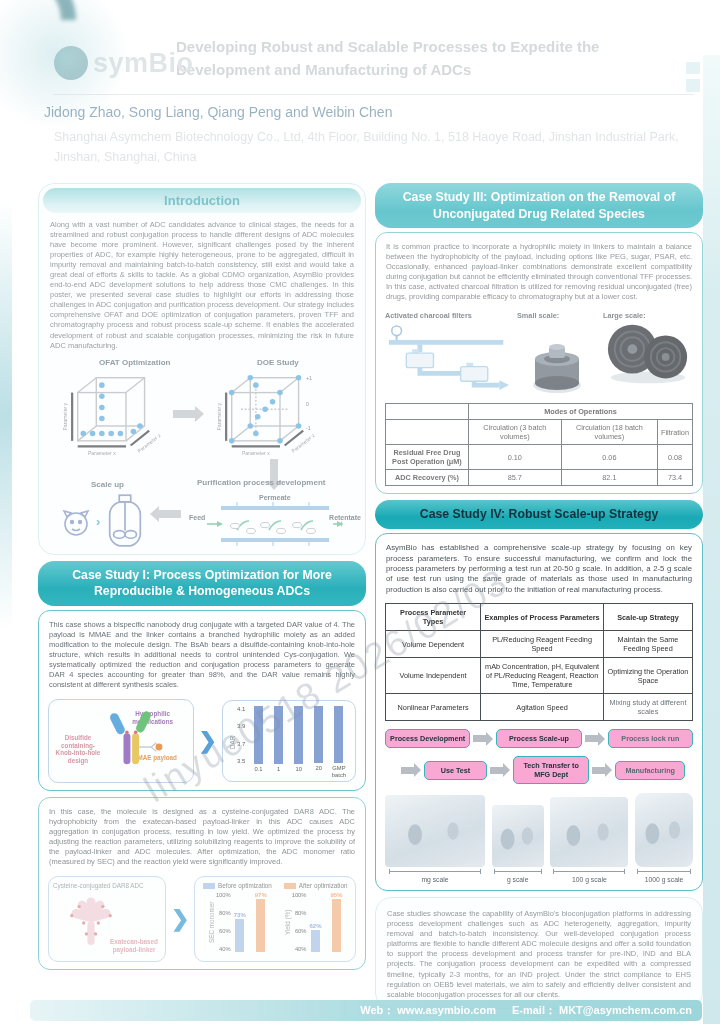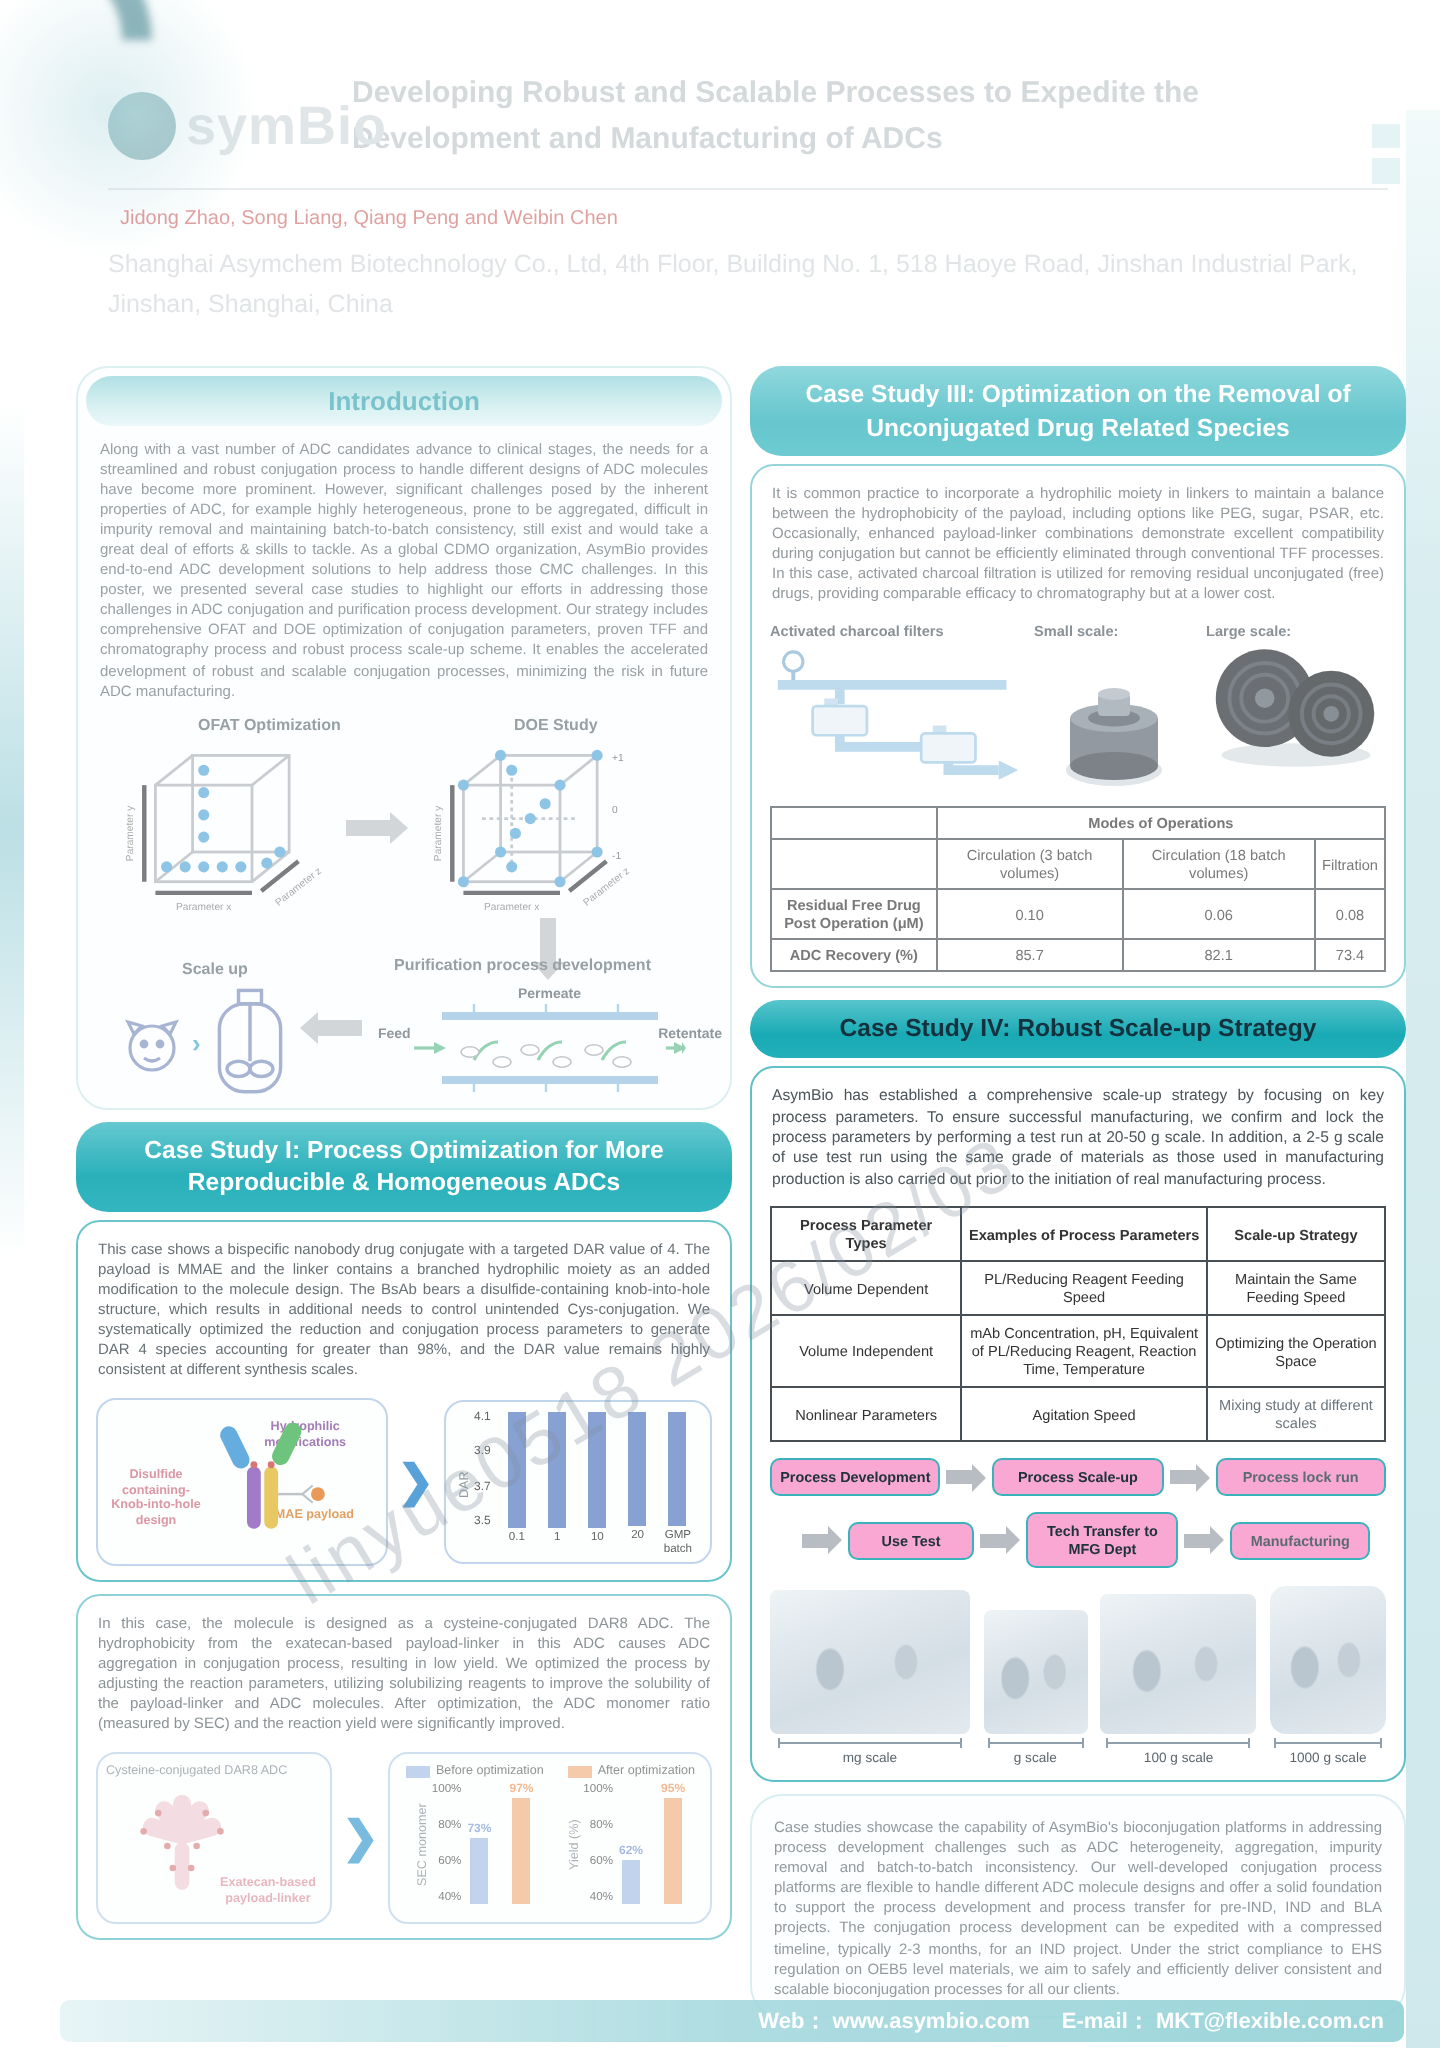--- a/index.html
+++ b/index.html
@@ -22,21 +22,21 @@
   .watermark{position:absolute;left:148px;top:772px;transform:rotate(-31deg);transform-origin:left center;
     font-size:37px;color:rgba(128,144,154,.30);letter-spacing:2px;white-space:nowrap;z-index:40;pointer-events:none;}
 
   
   .header{position:absolute;left:40px;top:36px;width:655px;opacity:.42;}
   .logo{position:absolute;left:14px;top:10px;display:flex;align-items:center;gap:5px;}
   .logo-mark{width:34px;height:34px;border-radius:50%;background:radial-gradient(circle at 35% 32%,#43959c,#15626d);opacity:.8;}
   .logo-text{font-size:27px;font-weight:bold;color:#b7c4c8;letter-spacing:.5px;}
   .poster-title{margin-left:136px;width:490px;font-size:15px;font-weight:bold;color:#9ba6ab;line-height:1.5;}
   .header-rule{border:none;border-top:1.2px solid #c8d4d8;margin:13px 0 9px 14px;width:640px;}
-  .authors{margin-left:20px;font-size:10px;color:#b91c1c;margin-bottom:7px;}
+  .authors{margin-left:4px;font-size:14px;color:#0c4a6e;margin-bottom:7px;}
   .affiliation{margin-left:14px;font-size:12.5px;color:#b6c0c4;line-height:1.6;width:645px;}
 
   
   .columns{position:absolute;left:38px;top:183px;width:664px;display:flex;gap:9px;}
   .col{width:328px;display:flex;flex-direction:column;gap:6px;}
   .section{display:flex;flex-direction:column;gap:4px;}
   .banner{background:linear-gradient(180deg,#58c5cc,#19aab5 60%,#23b0ba);border-radius:16px;color:#fff;
     font-weight:bold;font-size:12.3px;text-align:center;padding:6px 12px;line-height:1.35;}
   .banner.dark-text{color:#14323e;}
   .card{background:#fff;border:1.4px solid #5fc0c8;border-radius:12px;padding:7px 9px;}
@@ -610,15 +610,15 @@
       <div class="section o66">
         <div class="pill-card">
           <div class="body-text">Case studies showcase the capability of AsymBio's bioconjugation platforms in addressing process development challenges such as ADC heterogeneity, aggregation, impurity removal and batch-to-batch inconsistency. Our well-developed conjugation process platforms are flexible to handle different ADC molecule designs and offer a solid foundation to support the process development and process transfer for pre-IND, IND and BLA projects. The conjugation process development can be expedited with a compressed timeline, typically 2-3 months, for an IND project. Under the strict compliance to EHS regulation on OEB5 level materials, we aim to safely and efficiently deliver consistent and scalable bioconjugation processes for all our clients.</div>
         </div>
       </div>
     </div>
   </div>
 
   <div class="footer">
     <span class="f-item"><span>Web：</span> <span>www.asymbio.com</span></span>
-    <span class="f-item"><span>E-mail：</span> <span>MKT@flexible.com.cn</span></span>
+    <span class="f-item"><span>E-mail：</span> <span>MKT@asymchem.com.cn</span></span>
   </div>
 </div>
 
 </body></html>

